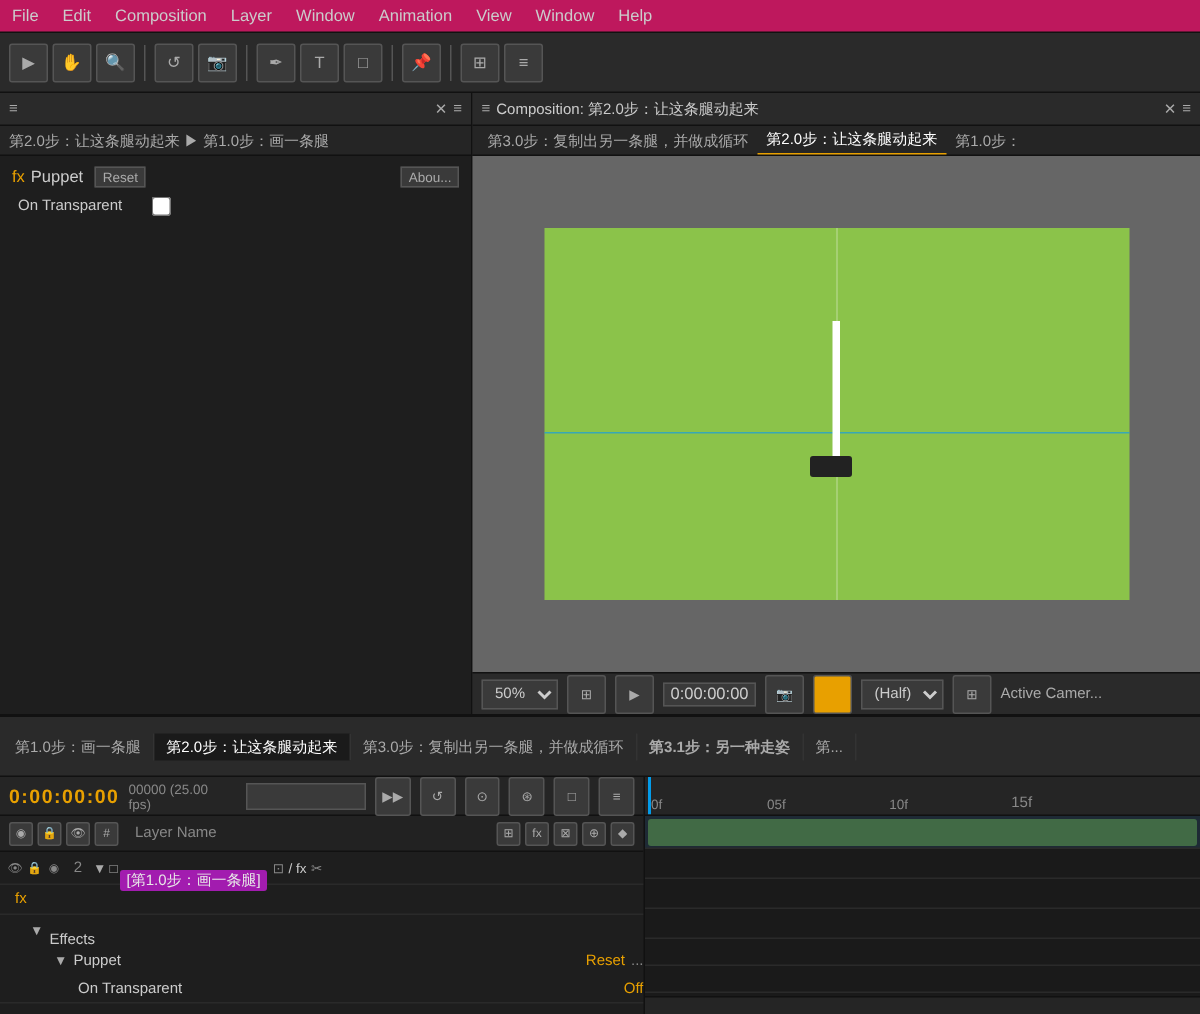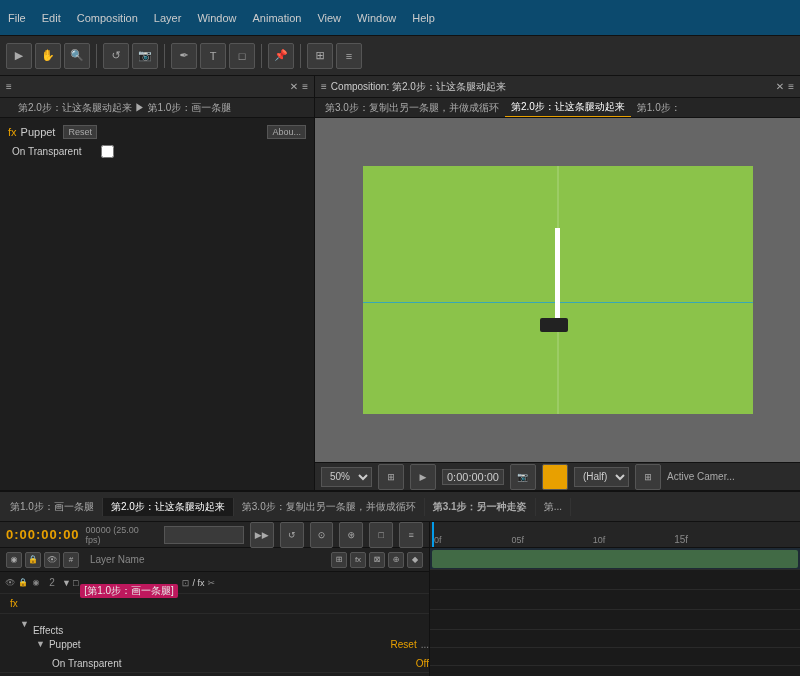--- a/index.html
+++ b/index.html
@@ -7,40 +7,40 @@
     .menu-item { padding: 2px 8px; color: #ccc; font-size: 11px; cursor: pointer; }
     .toolbar-btn { width: 26px; height: 26px; background: #3a3a3a; border: 1px solid #555; border-radius: 2px; display: flex; align-items: center; justify-content: center; cursor: pointer; font-size: 11px; color: #aaa; }
     .toolbar-sep { width: 1px; height: 24px; background: #555; margin: 0 3px; }
     .workspace-select { background: #3a3a3a; border: 1px solid #555; color: #ccc; font-size: 11px; padding: 2px 4px; height: 22px; }
     .search-box { background: #3a3a3a; border: 1px solid #555; color: #ccc; font-size: 11px; padding: 2px 6px; height: 22px; width: 80px; }
 
     
     #main { display: flex; height: calc(676px - 22px - 40px - 200px); }
     .panel-header { background: #2a2a2a; height: 22px; display: flex; align-items: center; padding: 0 6px; border-bottom: 1px solid #111; font-size: 10px; color: #aaa; gap: 4px; }
     .panel-header-title { color: #ccc; font-size: 10px; white-space: nowrap; overflow: hidden; }
-    .panel-tab-bar { background: #252525; height: 20px; display: flex; align-items: center; padding: 0 18px; border-bottom: 1px solid #111; font-size: 10px; color: #aaa; }
+    .panel-tab-bar { background: #252525; height: 20px; display: flex; align-items: center; padding: 0 6px; border-bottom: 1px solid #111; font-size: 10px; color: #aaa; }
     .panel-content { flex: 1; padding: 4px; overflow: auto; }
     .effect-row { display: flex; align-items: center; padding: 1px 4px; height: 20px; }
     .effect-btn { background: #3a3a3a; border: 1px solid #555; color: #aaa; font-size: 9px; padding: 1px 4px; cursor: pointer; margin-left: auto; }
     .effect-prop { display: flex; align-items: center; padding: 1px 8px; height: 18px; }
     .prop-label { color: #ccc; font-size: 10px; }
 
     
     #composition-viewer { flex: 1; background: #1e1e1e; display: flex; flex-direction: column; }
     .comp-tab { padding: 2px 6px; cursor: pointer; font-size: 10px; white-space: nowrap; }
     .comp-tab.active { color: #fff; border-bottom: 2px solid #e8a000; }
     .comp-zoom { background: #3a3a3a; border: 1px solid #555; color: #ccc; font-size: 10px; padding: 1px 4px; height: 20px; }
     .timecode { color: #ccc; font-size: 11px; background: #3a3a3a; padding: 1px 4px; border: 1px solid #555; }
     .tl-tab { padding: 2px 8px; font-size: 10px; color: #aaa; cursor: pointer; white-space: nowrap; border-right: 1px solid #333; }
     .tl-tab.active { color: #fff; background: #1a1a1a; }
   </style>
 </head>
 <body>
 
-<div id="menubar-container" style="display:flex;align-items:center;background:#0c4a6e;height:36px;border-bottom:1px solid #111;">
+<div id="menubar-container" style="display:flex;align-items:center;background:#be185d;height:22px;border-bottom:1px solid #111;">
   <div class="menu-item">File</div>
   <div class="menu-item">Edit</div>
   <div class="menu-item">Composition</div>
   <div class="menu-item">Layer</div>
   <div class="menu-item">Window</div>
   <div class="menu-item">Animation</div>
   <div class="menu-item">View</div>
   <div class="menu-item">Window</div>
   <div class="menu-item">Help</div>
 </div>
@@ -137,21 +137,21 @@
         <option>(Half)</option>
       </select>
       <div class="toolbar-btn" style="font-size:9px;">⊞</div>
       <span style="font-size:10px;color:#aaa;">Active Camer...</span>
     </div>
   </div>
 </div>
 
 <div id="timeline-area" style="height:200px;background:#1a1a1a;border-top:2px solid #111;display:flex;flex-direction:column;">
 
-  <div style="background:#2a2a2a;height:30px;display:flex;align-items:center;padding:0 2px;border-bottom:1px solid #111;overflow:hidden;">
+  <div style="background:#2a2a2a;height:40px;display:flex;align-items:center;padding:0 2px;border-bottom:1px solid #111;overflow:hidden;">
     <div class="tl-tab" style="padding:2px 8px;font-size:10px;color:#aaa;cursor:pointer;border-right:1px solid #333;white-space:nowrap;">
       <span>第1.0步：画一条腿</span>
     </div>
     <div class="tl-tab active" style="padding:2px 8px;font-size:10px;color:#fff;cursor:pointer;border-right:1px solid #333;white-space:nowrap;background:#1a1a1a;">
       <span>第2.0步：让这条腿动起来</span>
     </div>
     <div class="tl-tab" style="padding:2px 8px;font-size:10px;color:#aaa;cursor:pointer;border-right:1px solid #333;white-space:nowrap;">
       <span>第3.0步：复制出另一条腿，并做成循环</span>
     </div>
     <div class="tl-tab" style="padding:2px 8px;font-size:10px;color:#aaa;cursor:pointer;border-right:1px solid #333;white-space:nowrap;font-weight:bold;">
@@ -193,21 +193,21 @@
 
       <div style="display:flex;align-items:center;height:22px;padding:0 4px;border-bottom:1px solid #2a2a2a;background:#1e1e1e;">
         <div style="display:flex;gap:1px;align-items:center;margin-right:2px;">
           <div style="width:12px;height:12px;display:flex;align-items:center;justify-content:center;color:#888;font-size:8px;">👁</div>
           <div style="width:12px;height:12px;display:flex;align-items:center;justify-content:center;color:#888;font-size:8px;">🔒</div>
           <div style="width:12px;height:12px;display:flex;align-items:center;justify-content:center;color:#888;font-size:8px;">◉</div>
         </div>
         <span style="width:16px;color:#888;font-size:10px;text-align:center;">2</span>
         <span style="color:#aaa;font-size:9px;margin:0 2px;">▼</span>
         <span style="color:#aaa;font-size:9px;margin-right:2px;">□</span>
-        <span style="color:#e8e8e8;background:#be185d;padding:0 4px;border-radius:2px;font-size:10px;margin-top:16px;">[第1.0步：画一条腿]</span>
+        <span style="color:#e8e8e8;background:#a21caf;padding:0 4px;border-radius:2px;font-size:10px;margin-top:16px;">[第1.0步：画一条腿]</span>
         <div style="display:flex;gap:3px;align-items:center;margin-left:4px;">
           <span style="color:#888;font-size:9px;">⊡</span>
           <span style="color:#ccc;font-size:9px;">/ fx</span>
           <span style="color:#888;font-size:9px;">✂</span>
         </div>
       </div>
 
       <div style="padding-left:10px;height:20px;display:flex;align-items:center;border-bottom:1px solid #2a2a2a;">
         <span style="color:#e8a000;font-size:10px;">fx</span>
       </div>

